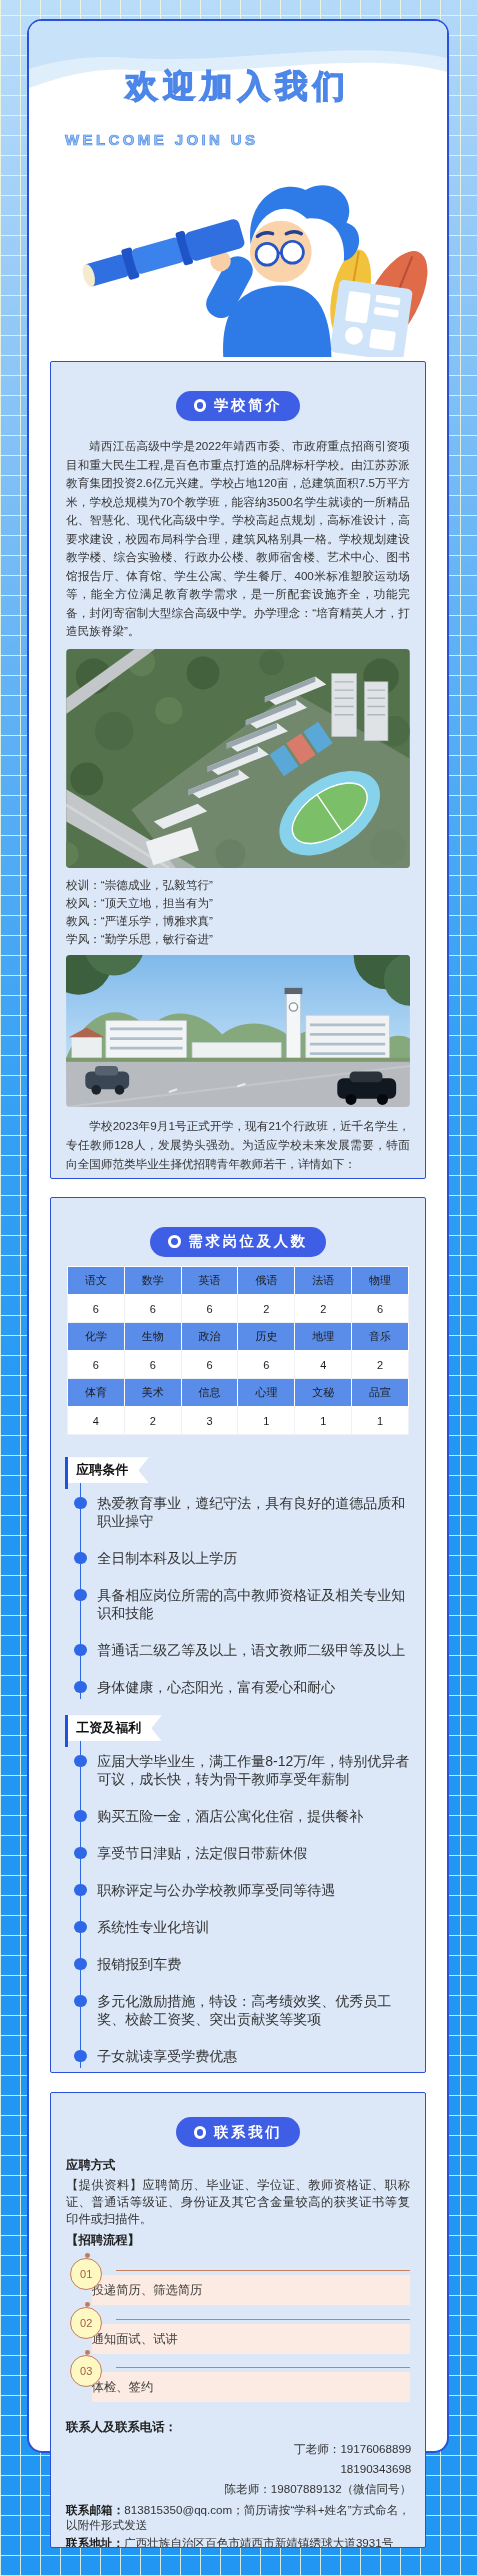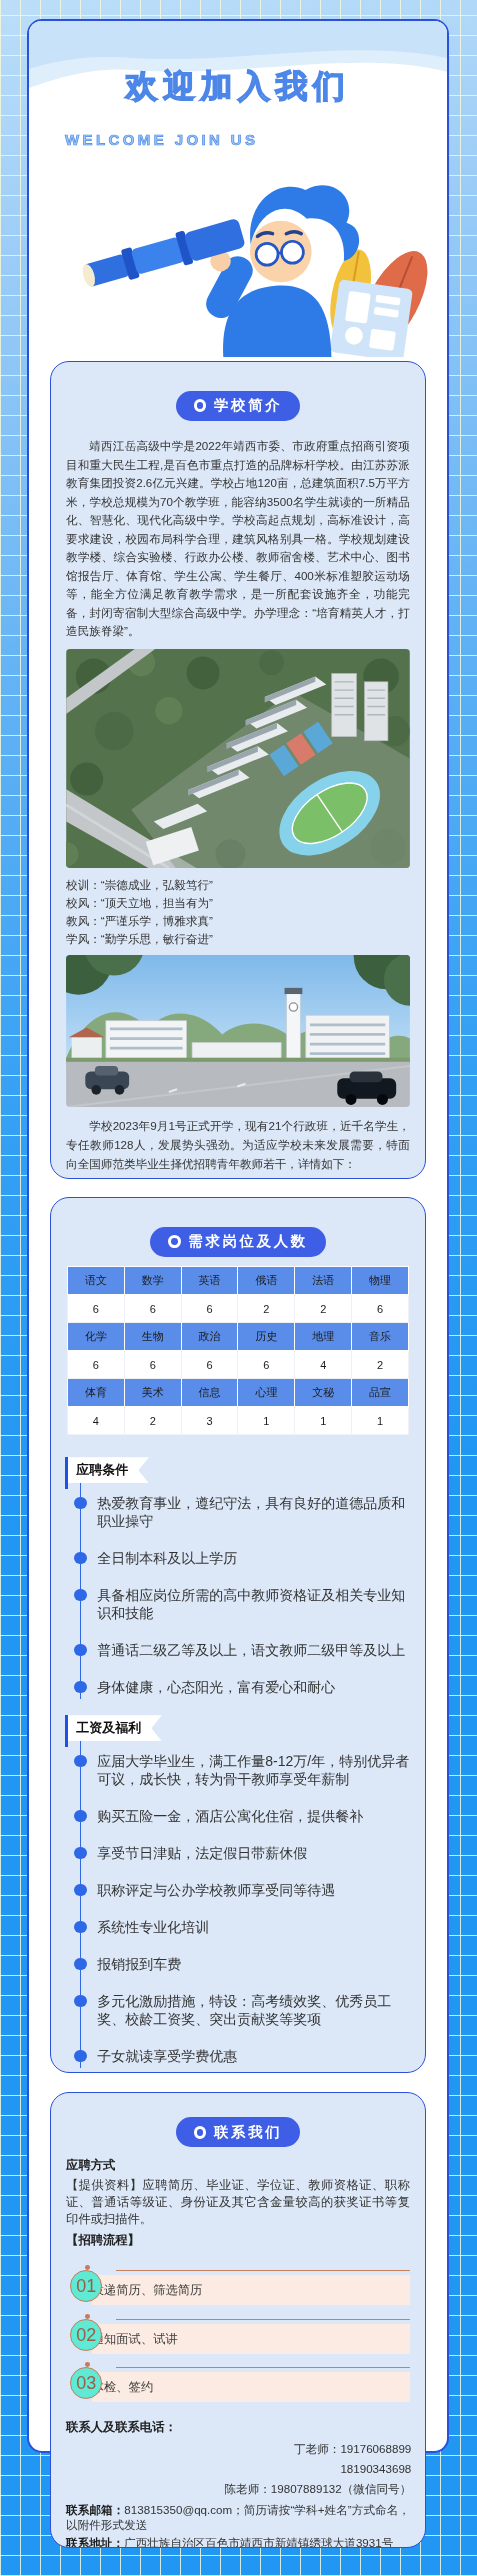--- a/index.html
+++ b/index.html
@@ -25,21 +25,21 @@
   }
   .sub-title{
     position:absolute;top:110px;left:0;width:100%;text-align:left;
     font-size:15px;font-weight:bold;letter-spacing:3.4px;color:#9cc8f5;padding-left:36px;
     -webkit-text-stroke:0.7px #4b86e8;
   }
   .hero{position:absolute;top:136px;left:19px;width:380px;height:200px;}
   
   .card{
     box-sizing:border-box;margin:0 21px;background:#dce8f8;border:1.4px solid #2b50d9;
-    border-radius:19px;padding:13.7px 13.7px 16.4px;overflow:hidden;
+    border-radius:2px;padding:13.7px 13.7px 16.4px;overflow:hidden;
   }
   .card1{height:818px;}
   .card2{height:876px;margin-top:18px;}
   .card3{height:456px;margin-top:18.5px;padding-bottom:4.1px;}
   .badge{
     display:flex;align-items:center;justify-content:center;gap:7.5px;width:max-content;
     margin:15px auto 0;background:#3e5ee6;color:#fff;font-size:14.4px;font-weight:bold;
     letter-spacing:2.7px;padding:5.5px 18px;border-radius:19px;
   }
   .card3 .badge{margin-top:11px;}
@@ -69,23 +69,23 @@
   .tlist::before{content:'';position:absolute;left:5.5px;top:-11px;bottom:-2.7px;width:1.4px;background:#2e68e6;}
   .titem{position:relative;padding-left:23px;margin-bottom:19px;font-size:14px;line-height:18px;color:#333;}
   .titem::before{content:'';position:absolute;left:0;top:2.7px;width:12.3px;height:12.3px;border-radius:50%;background:#2e68e6;}
   
   .c-bold{margin:8.2px 1.4px 0;font-size:12.3px;font-weight:bold;color:#222;line-height:20.5px;}
   .c-materials{margin:1.4px 1.4px 0;font-size:12.3px;color:#333;line-height:17px;text-align:justify;}
   .c-process{margin-top:1.4px;}
   .steps{position:relative;margin-top:4.1px;height:155px;}
   .step{position:absolute;left:0;right:0;height:56px;}
   .scircle{
-    position:absolute;left:5.5px;top:16px;width:30px;height:30px;border-radius:50%;
-    background:#5eead4;border:1.4px solid #c77b5b;display:flex;align-items:center;justify-content:center;
-    font-size:18px;color:#9b5f45;z-index:2;
+    position:absolute;left:5.5px;top:4px;width:30px;height:30px;border-radius:50%;
+    background:#fef9c3;border:1.4px solid #c77b5b;display:flex;align-items:center;justify-content:center;
+    font-size:11px;color:#9b5f45;z-index:2;
   }
   .scircle::before{content:'';position:absolute;top:-6.2px;left:13.7px;width:4.8px;height:4.8px;background:#c77b5b;border-radius:50%;}
   .hline{position:absolute;left:51px;right:1.4px;top:15.7px;height:1.4px;background:#c8805e;z-index:1;}
   .sbar{
     position:absolute;left:27px;right:1.4px;top:21px;height:30px;background:#fcebe2;
     display:flex;align-items:center;font-size:12.3px;color:#3d3d3d;
     box-sizing:border-box;z-index:0;
   }
   .phones{margin-top:1.4px;}
   .phone{font-size:11.6px;color:#333;line-height:20px;text-align:right;}

